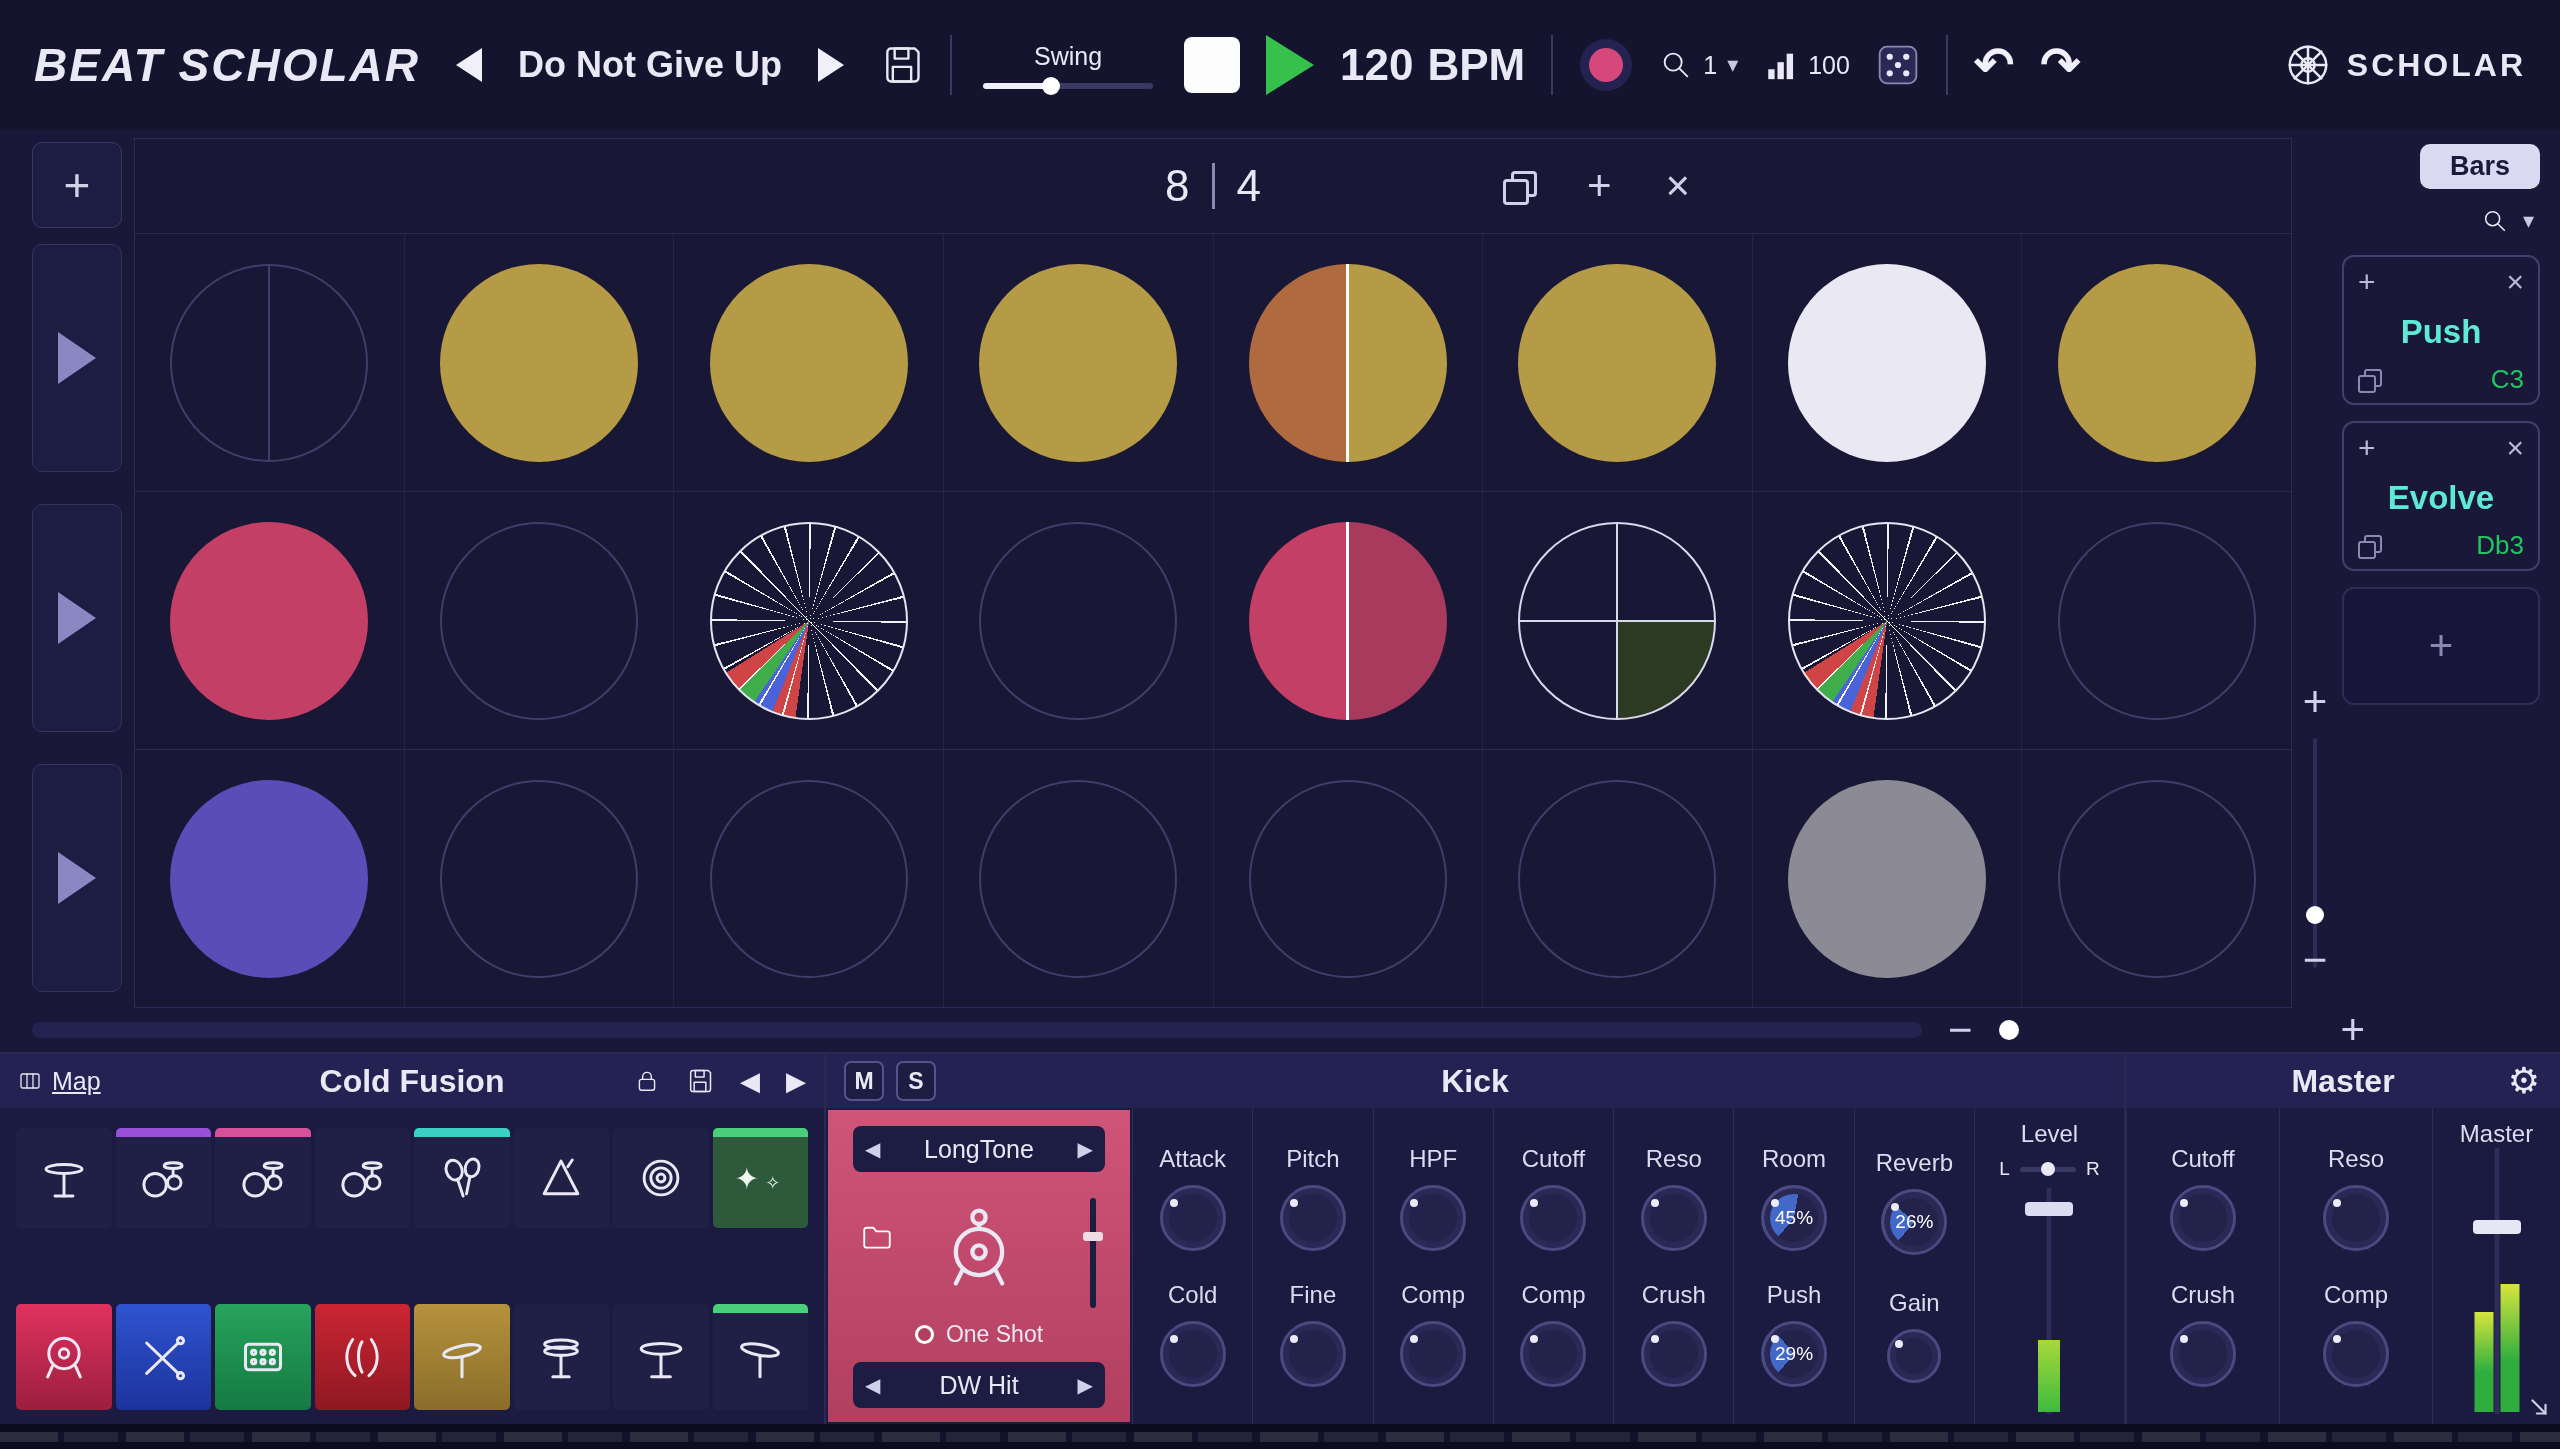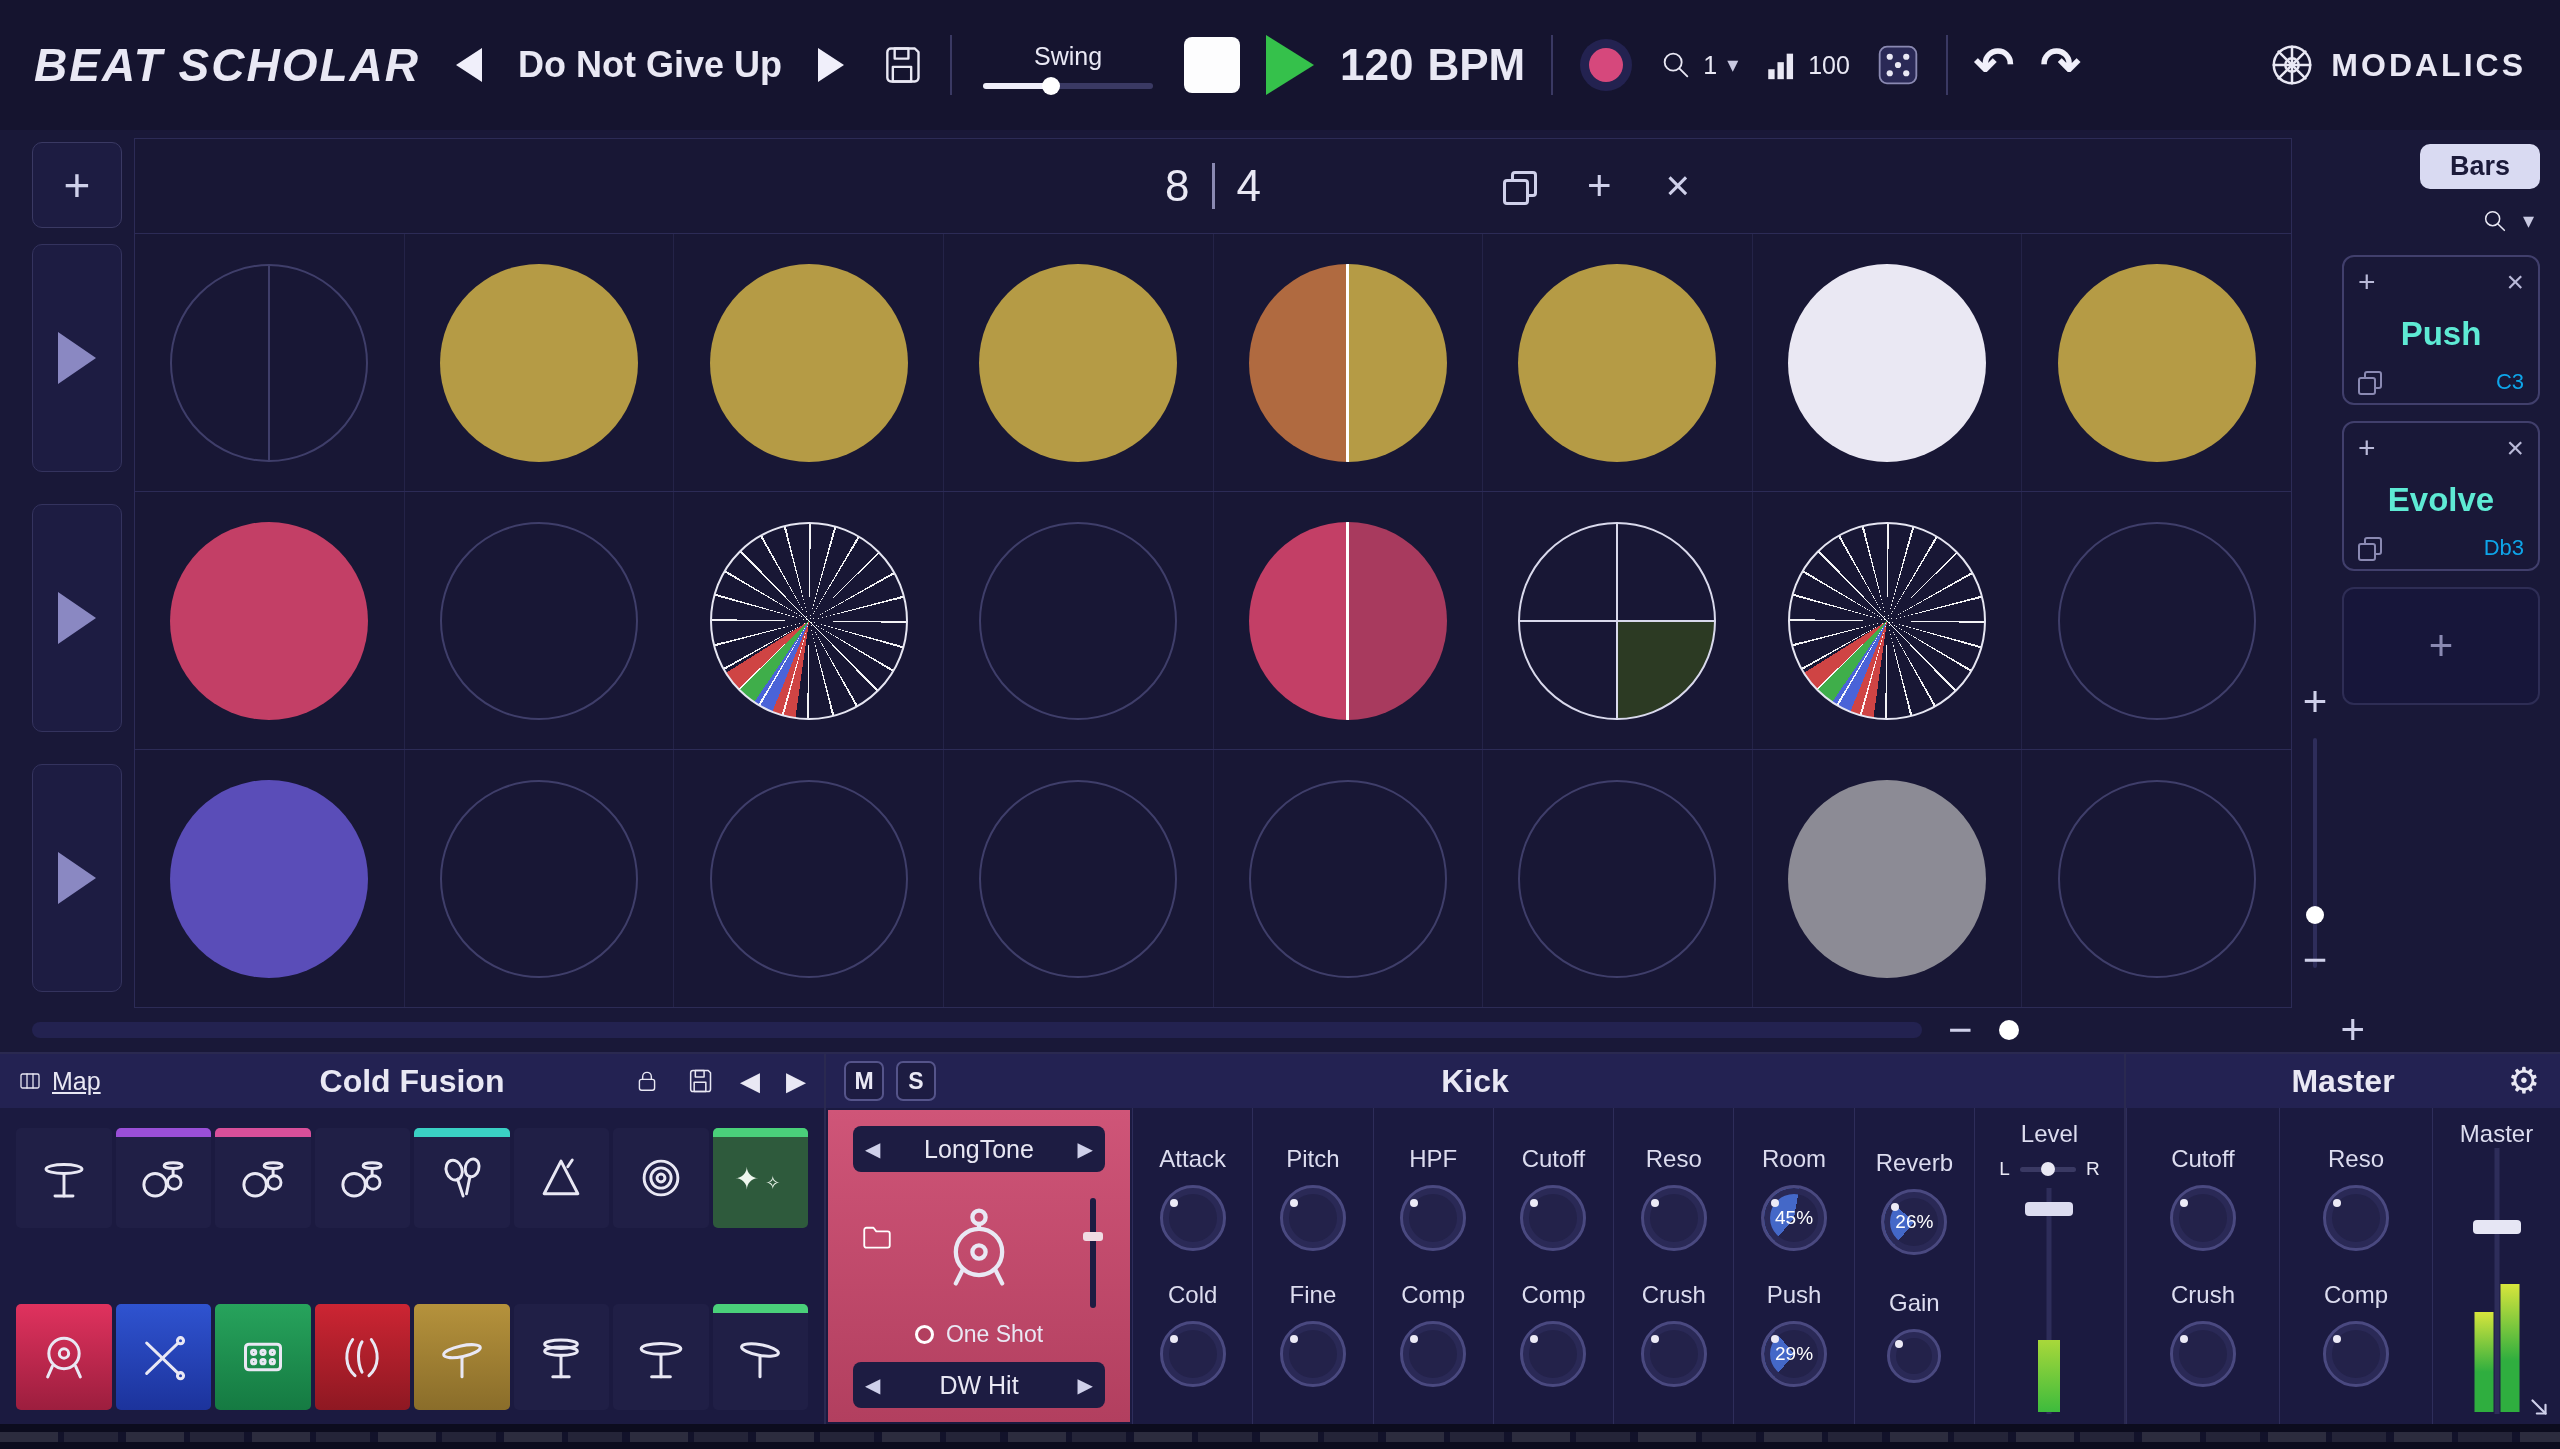--- a/index.html
+++ b/index.html
@@ -91,21 +91,21 @@
   .zs-minus { position:absolute; left:50%; transform:translateX(-50%); top:798px; font-size:42px; color:#cfd0ea; cursor:pointer; }
 
   .sidebar { width:222px; flex:none; padding:6px 20px 0 4px; display:flex; flex-direction:column; }
   .bars-btn { align-self:flex-end; background:#d9daf2; color:#1b1a3a; font-weight:700; font-size:27px;
     padding:7px 30px; border-radius:10px; cursor:pointer; }
   .sb-zoomrow { display:flex; justify-content:flex-end; align-items:center; gap:14px; margin:18px 6px 4px 0; }
   .sb-card { border:2px solid #413f6c; border-radius:12px; height:150px; margin-top:16px; padding:8px 14px;
     display:flex; flex-direction:column; justify-content:space-between; }
   .sb-row { display:flex; justify-content:space-between; align-items:center; color:#b9b9d8; font-size:30px; }
   .sb-title { text-align:center; font-size:33px; font-weight:600; color:#5eead4; }
-  .sb-note { font-size:22px; color:#0ea5e9; }
+  .sb-note { font-size:26px; color:#22c55e; }
   .mini-copy { position:relative; width:22px; height:22px; cursor:pointer; }
   .mini-copy::before { content:""; position:absolute; left:6px; top:0; width:14px; height:14px; border:2px solid #8a89b2; border-radius:3px; }
   .mini-copy::after { content:""; position:absolute; left:0; top:6px; width:14px; height:14px; border:2px solid #8a89b2; border-radius:3px; background:#191838; }
   .sb-card.empty { background:#17163a; border-color:#2e2d55; height:118px; align-items:center; justify-content:center; }
   .sb-card.empty .h-ico { color:#8a89b2; }
 
   
   .hscroll { height:44px; display:flex; align-items:center; padding-left:32px; gap:26px; flex:none; }
   .hs-track { width:1890px; height:16px; border-radius:8px; background:#232250; cursor:pointer; }
   .hs-btn { font-size:42px; color:#cfd0ea; line-height:1; cursor:pointer; }
@@ -270,21 +270,21 @@
 
     <div class="brand">
       <svg width="46" height="46" viewBox="0 0 48 48" class="icon-stroke">
         <circle cx="24" cy="24" r="19"></circle>
           <circle cx="24" cy="24" r="7"></circle>
         <line x1="24" y1="5" x2="24" y2="43"></line>
           <line x1="5" y1="24" x2="43" y2="24"></line>
         <line x1="10" y1="10" x2="38" y2="38"></line>
           <line x1="38" y1="10" x2="10" y2="38"></line>
       </svg>
-      <span class="brand-name">MODALICS</span>
+      <span class="brand-name">SCHOLAR</span>
     </div>
   </header>
 
   <div class="main">
 
     <div class="left-col">
       <div class="add-track-btn">
           <span>+</span>
         </div>
       <div class="rowbtns">

